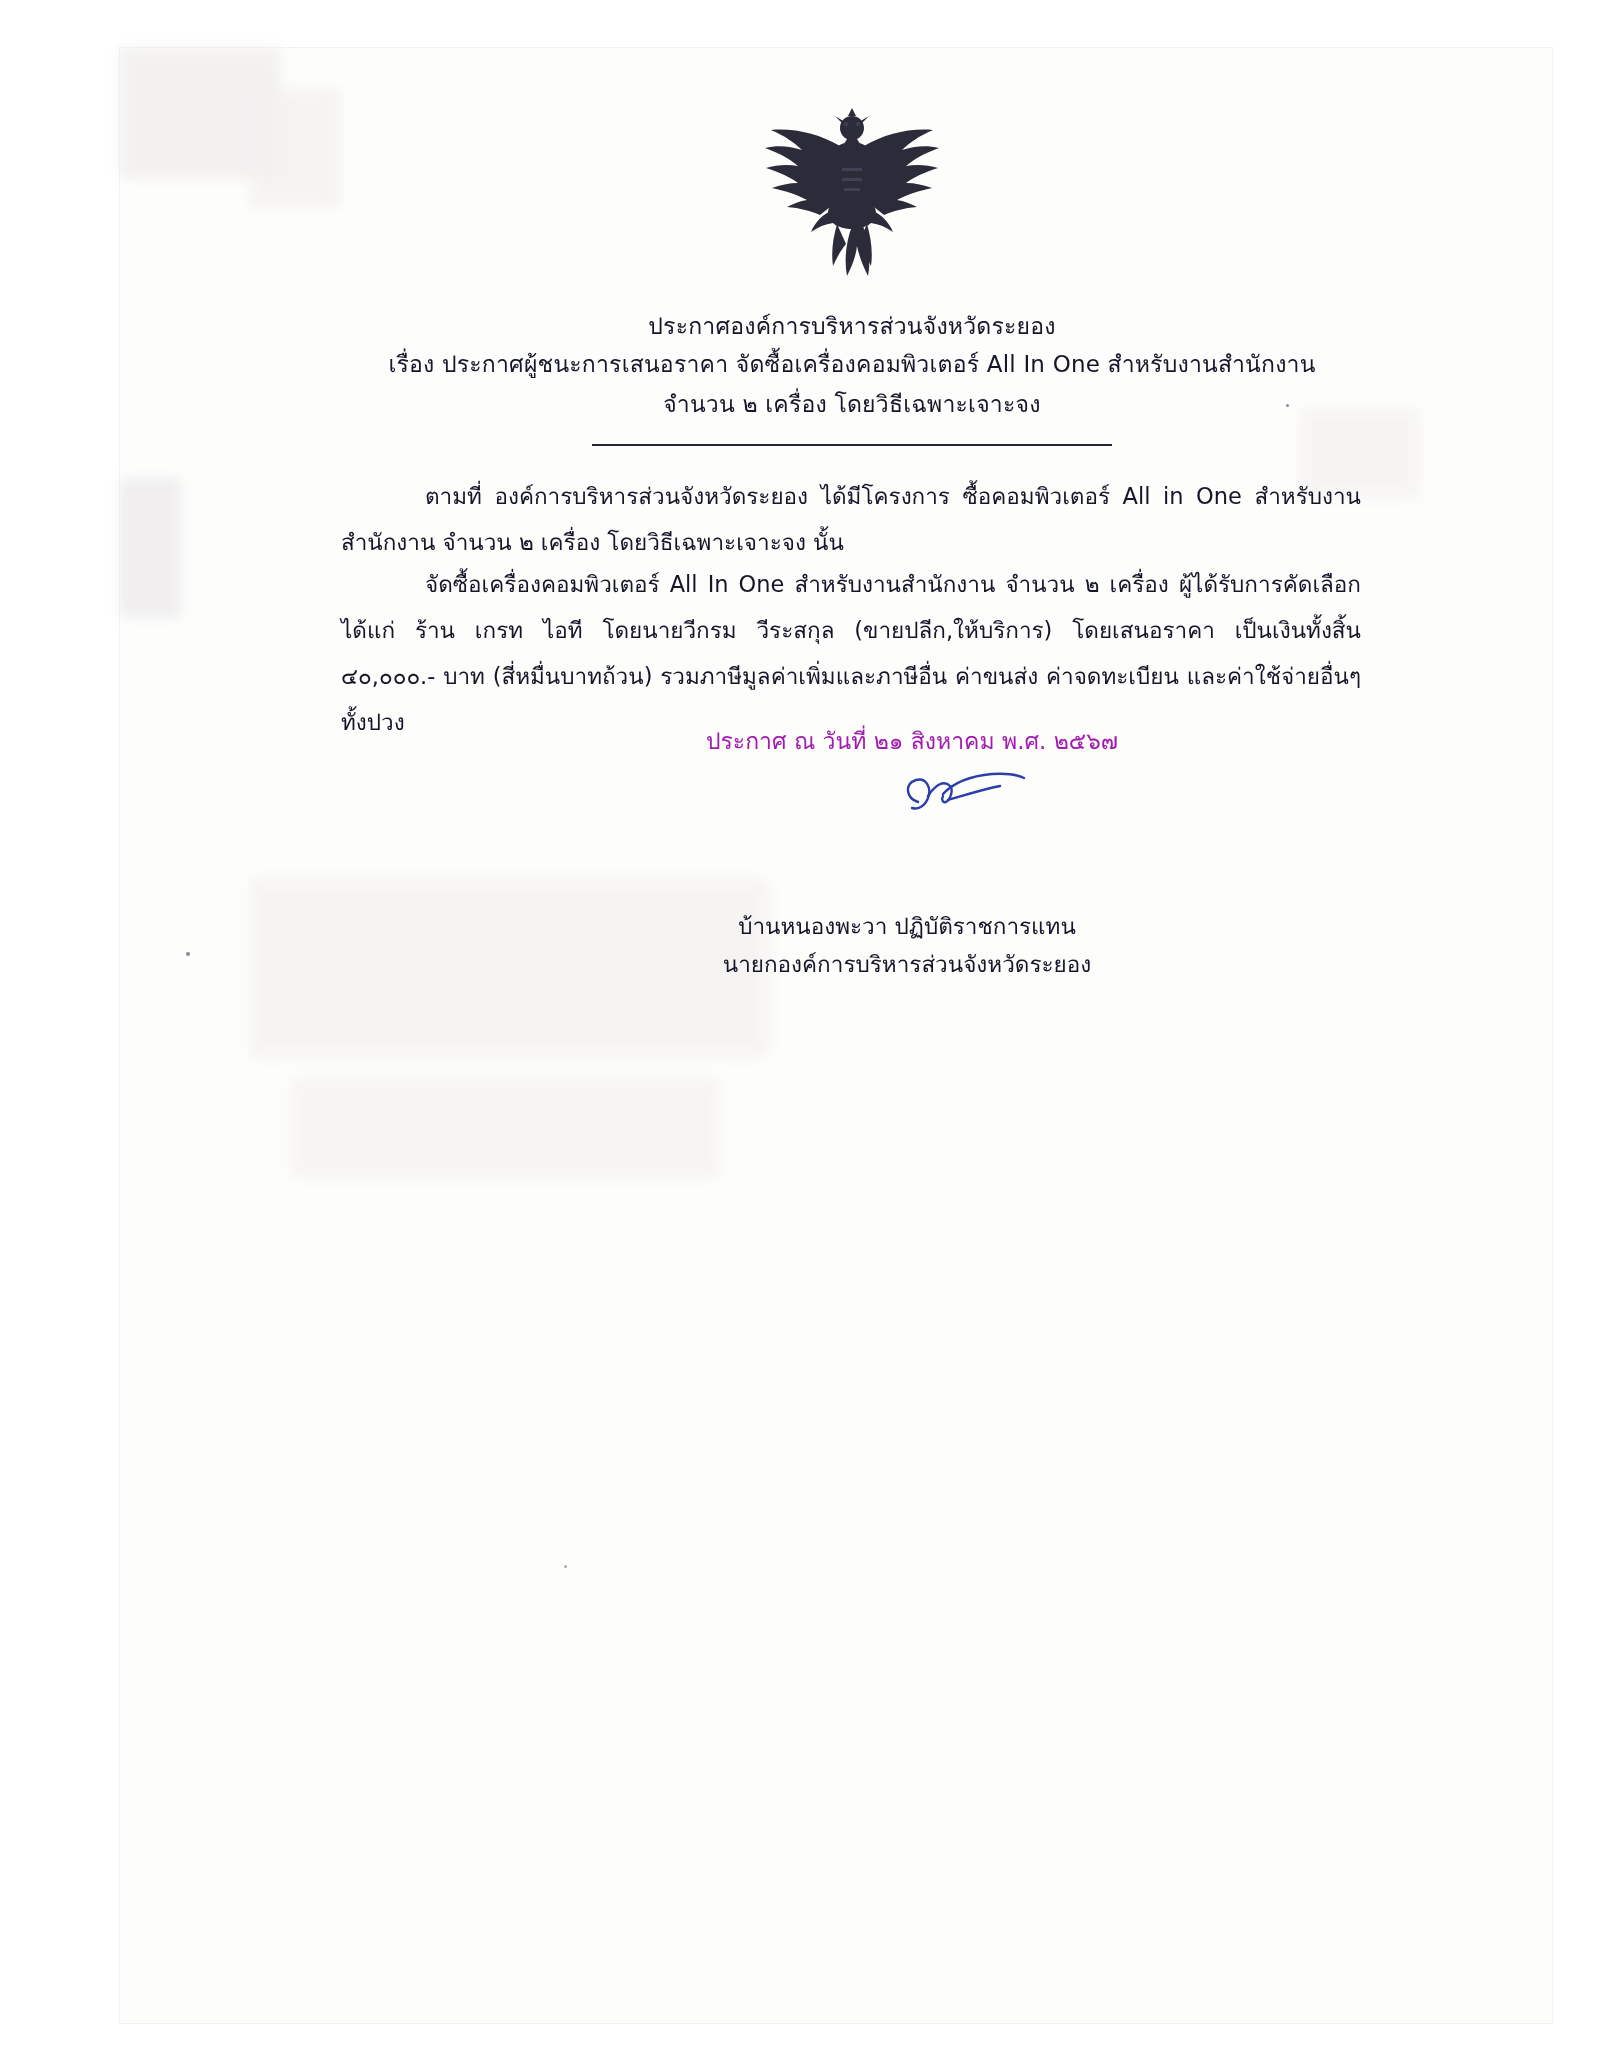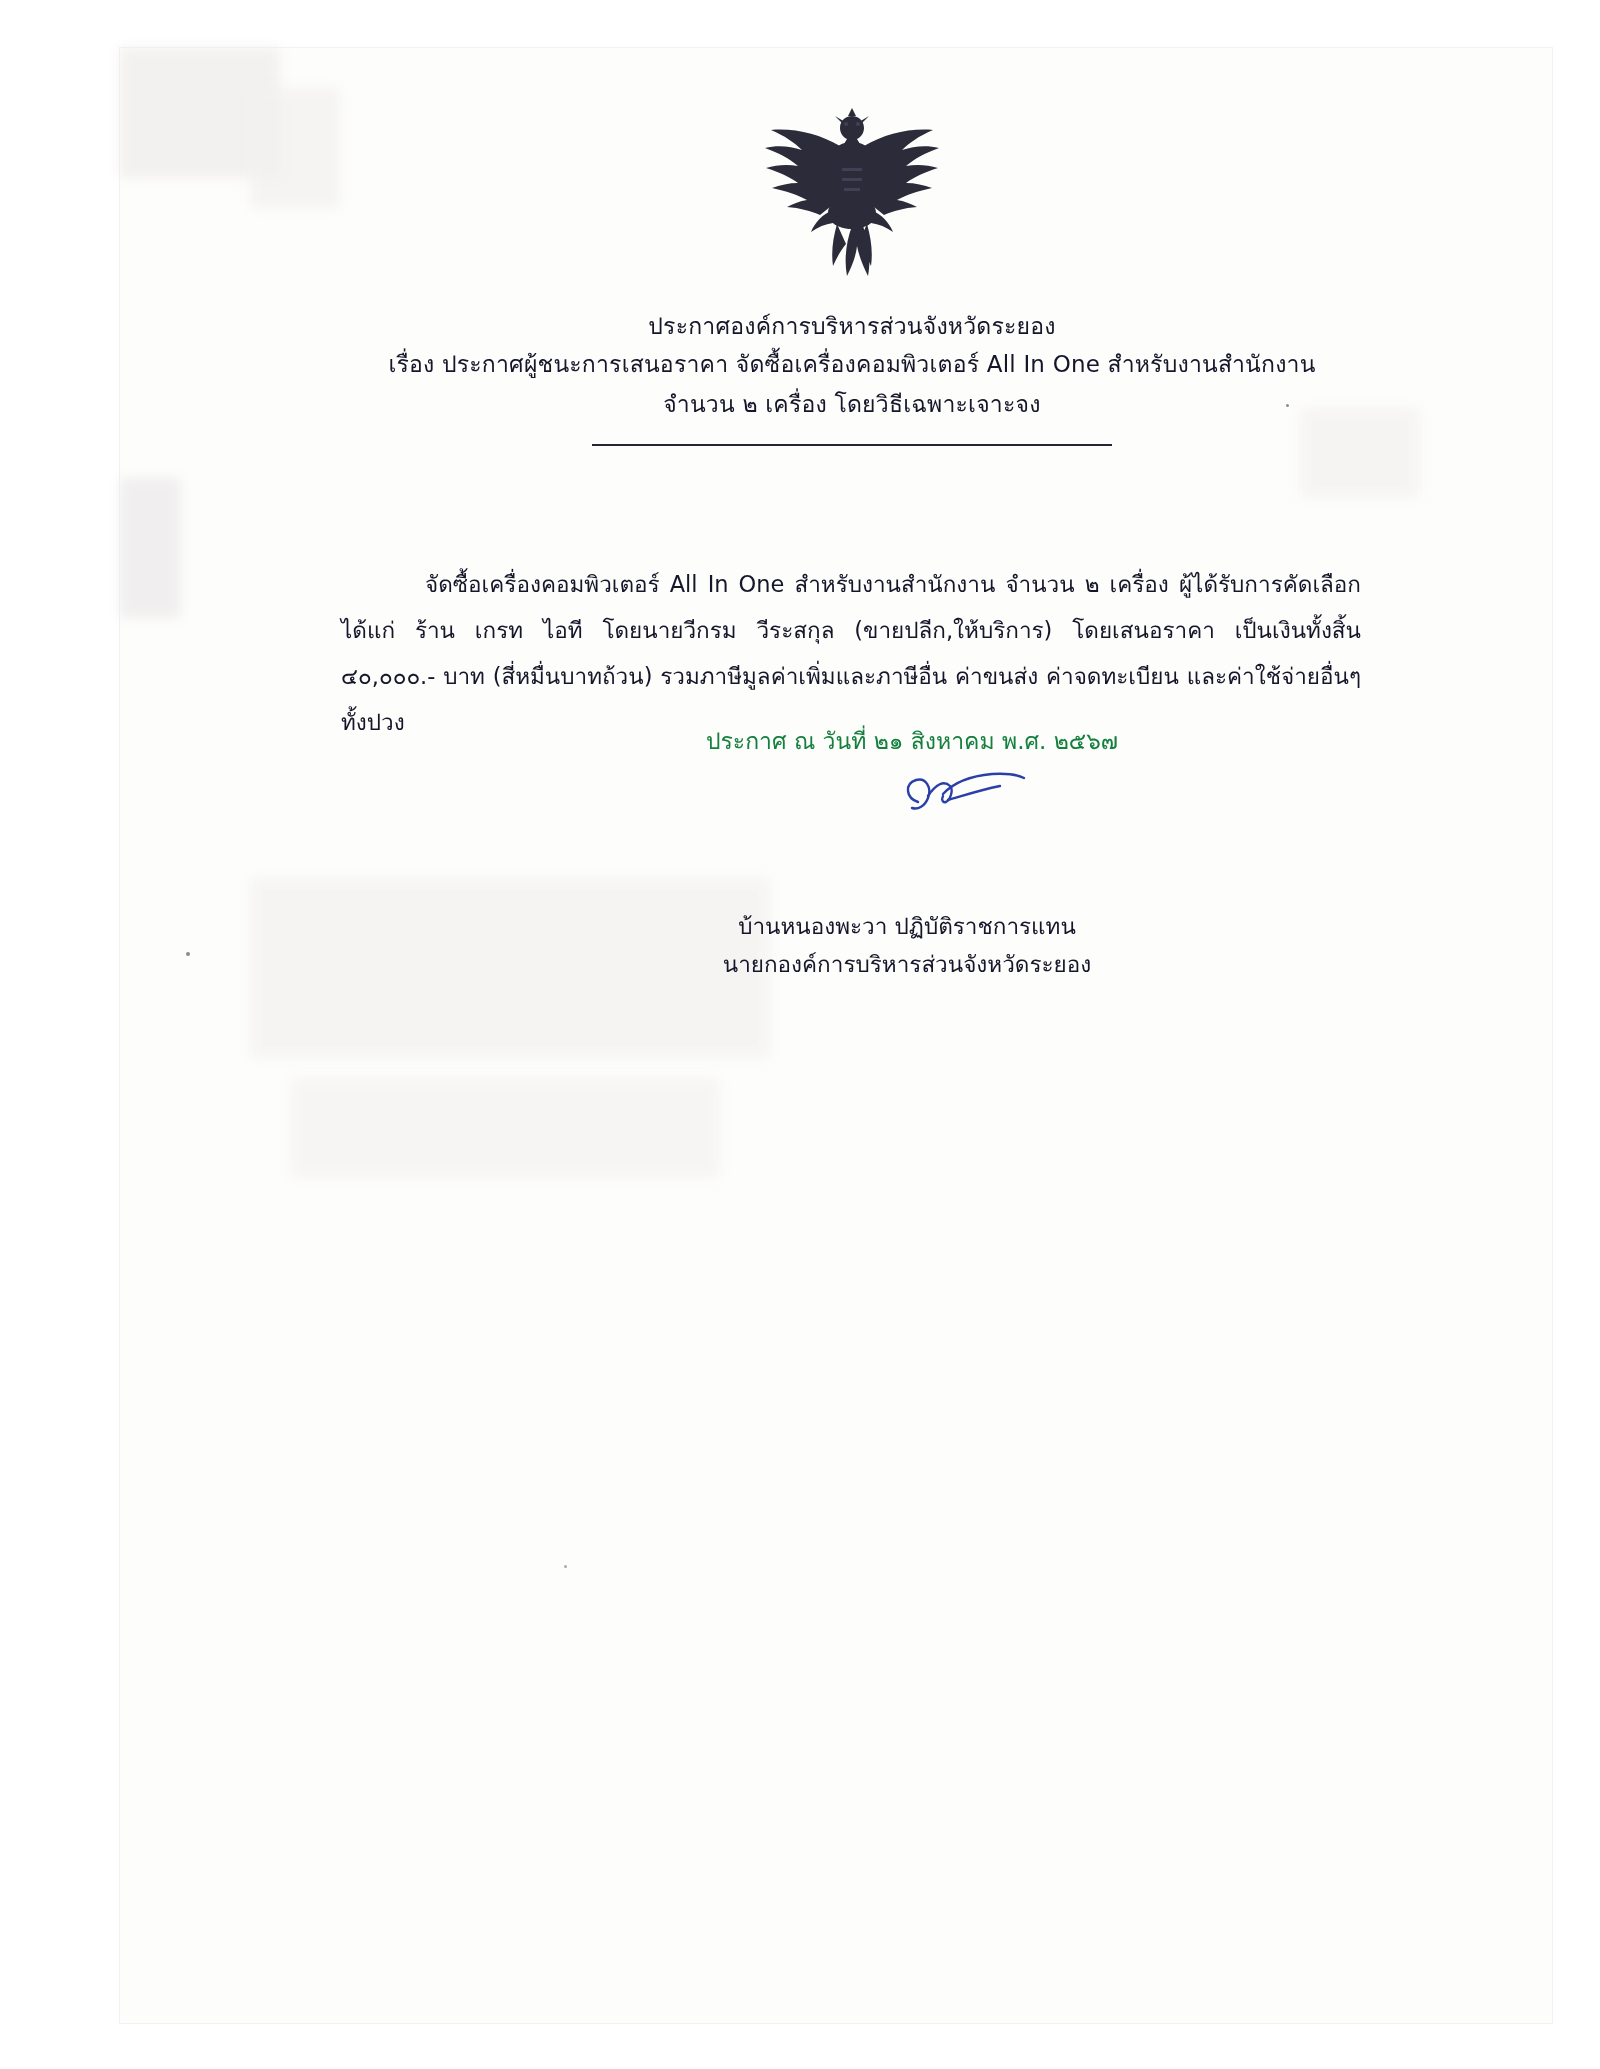--- a/index.html
+++ b/index.html
@@ -101,21 +101,21 @@
 
   #date-line {
     position: absolute;
     left: 0;
     top: 675px;
     width: 100%;
     text-align: center;
     font-size: 23px;
     padding-left: 120px;
     box-sizing: border-box;
-    color: #15803d;
+    color: #a21caf;
   }
 
   
   #signature-mark {
     position: absolute;
     left: 760px;
     top: 720px;
     width: 140px;
     height: 60px;
   }
@@ -190,20 +190,21 @@
         <path d="M97 82 h16 v3 h-16 z"></path>
       </g>
     </svg>
 
     <div class="head-line" id="head-1">ประกาศองค์การบริหารส่วนจังหวัดระยอง</div>
     <div class="head-line" id="head-2">เรื่อง ประกาศผู้ชนะการเสนอราคา จัดซื้อเครื่องคอมพิวเตอร์ All In One สำหรับงานสำนักงาน</div>
     <div class="head-line" id="head-3">จำนวน ๒ เครื่อง โดยวิธีเฉพาะเจาะจง</div>
 
     <div id="head-rule"></div>
 
+    <div class="body-block" id="para-1"><span class="indent"></span><span>ตามที่ องค์การบริหารส่วนจังหวัดระยอง ได้มีโครงการ ซื้อคอมพิวเตอร์ All in One สำหรับงานสำนักงาน จำนวน ๒ เครื่อง โดยวิธีเฉพาะเจาะจง นั้น</span></div>
 
     <div class="body-block" id="para-2"><span class="indent"></span><span>จัดซื้อเครื่องคอมพิวเตอร์ All In One สำหรับงานสำนักงาน จำนวน ๒ เครื่อง ผู้ได้รับการคัดเลือกได้แก่ ร้าน เกรท ไอที โดยนายวีกรม วีระสกุล (ขายปลีก,ให้บริการ) โดยเสนอราคา เป็นเงินทั้งสิ้น ๔๐,๐๐๐.- บาท (สี่หมื่นบาทถ้วน) รวมภาษีมูลค่าเพิ่มและภาษีอื่น ค่าขนส่ง ค่าจดทะเบียน และค่าใช้จ่ายอื่นๆ ทั้งปวง</span></div>
 
     <div id="date-line">ประกาศ ณ วันที่  ๒๑ สิงหาคม พ.ศ. ๒๕๖๗</div>
 
     <svg id="signature-mark" viewBox="0 0 140 60" aria-hidden="true">
       <g fill="none" stroke="#2a3fa8" stroke-width="2.4" stroke-linecap="round">
         <path d="M22 34 C10 30 8 16 20 12 C30 9 36 20 32 30 C29 38 22 42 16 40"></path>
         <path d="M32 28 C40 16 48 12 54 18 C58 22 54 32 50 34 C47 35 45 32 47 28"></path>
         <path d="M47 26 C58 14 74 8 96 6 C112 5 122 7 128 10"></path>

